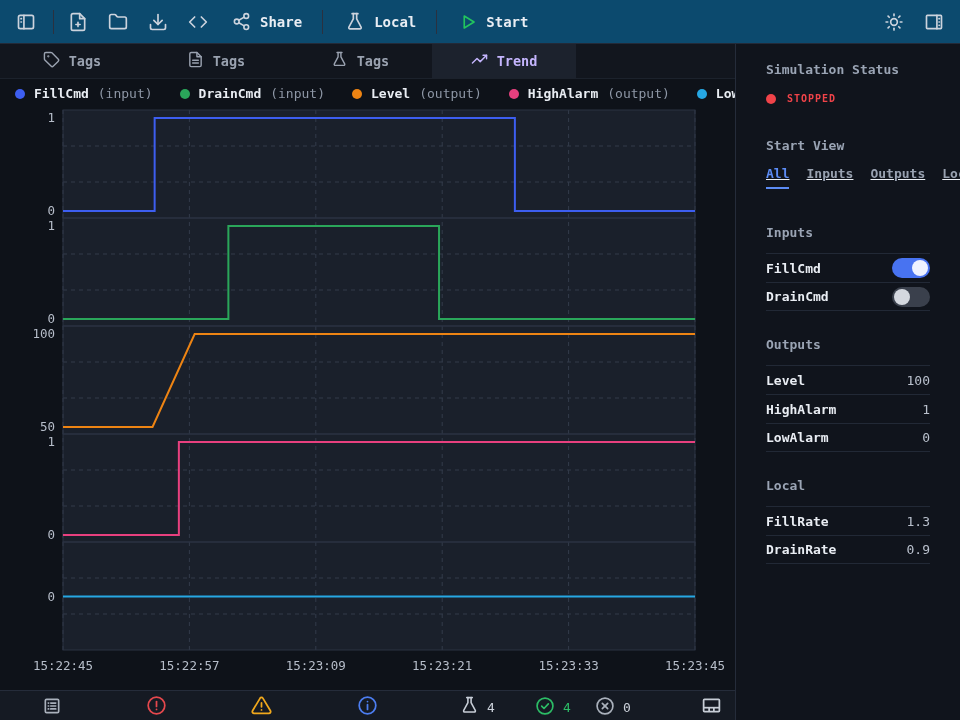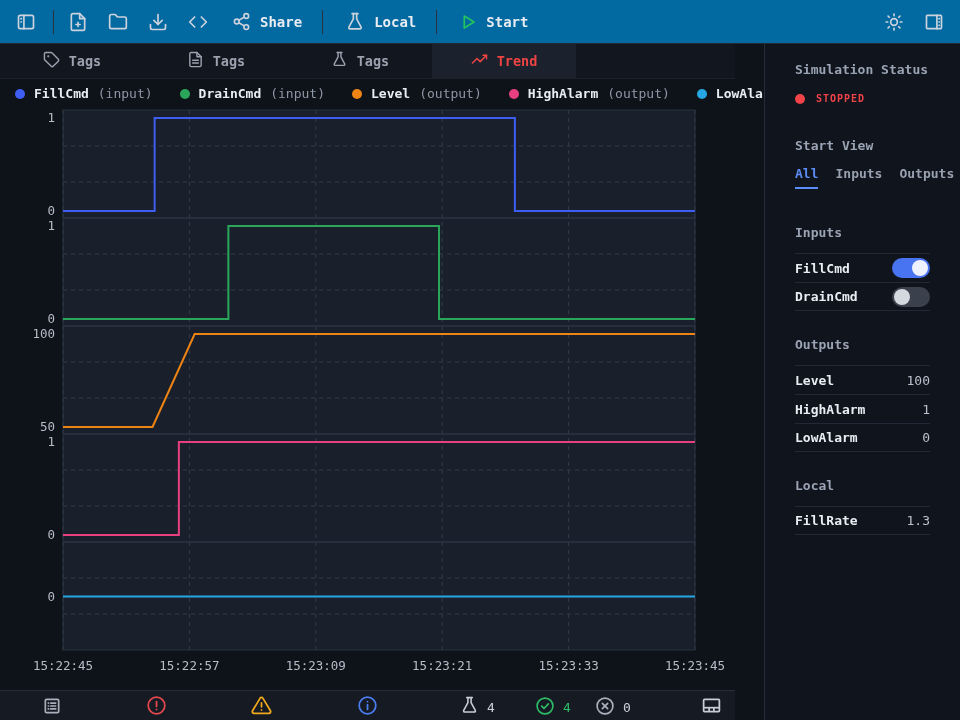--- a/index.html
+++ b/index.html
@@ -1,38 +1,38 @@
 <!DOCTYPE html>
 <html><head>
 <meta charset="utf-8">
 <style>
   * { margin:0; padding:0; box-sizing:border-box; }
   html,body { width:960px; height:720px; overflow:hidden; }
   body { background:#0e1219; font-family:"DejaVu Sans Mono", monospace; color:#e9edf3; }
   .app { width:960px; height:720px; display:flex; flex-direction:column; }
 
   
-  .toolbar { height:44px; flex:0 0 44px; background:#0369a1; border-bottom:1px solid #232a38;
+  .toolbar { height:44px; flex:0 0 44px; background:#0c4a6e; border-bottom:1px solid #232a38;
              display:flex; align-items:center; padding:16px 16px; }
   .tbtn { display:flex; align-items:center; gap:9px; color:#ccd3dd; cursor:pointer; }
   .tbtn svg { display:block; }
   .tbtn .tlabel { font-size:14px; font-weight:bold; color:#e9edf3; }
   .tsep { width:1px; height:24px; background:#2a3140; }
   .ml14{margin-left:14px}.ml17{margin-left:17px}.ml20{margin-left:20px}.ml22{margin-left:22px}.ml24{margin-left:24px}
   .toolbar-right { margin-left:auto; display:flex; align-items:center; gap:20px; }
 
   
-  .content-row { flex:1; display:flex; min-height:0;gap:29px; }
+  .content-row { flex:1; display:flex; min-height:0; }
   .main-col { width:735px; flex:0 0 735px; display:flex; flex-direction:column; min-height:0; }
 
   
   .tabbar { height:35px; flex:0 0 35px; background:#12161e; display:flex; border-bottom:1px solid #1c222c; }
   .tab { width:144px; display:flex; align-items:center; justify-content:center; gap:9px;
          font-size:13.5px; font-weight:bold; color:#9aa2b0; cursor:pointer; }
-  .tab.active { background:#1c222d; color:#ef4444; }
+  .tab.active { background:#1c222d; color:#c4b5fd; }
 
   
   .legend { height:29px; flex:0 0 29px; display:flex; align-items:center; padding-left:15px; gap:27px; }
   .legend-item { display:flex; align-items:center; gap:9px; cursor:pointer; }
   .legend-item svg { display:block; }
   .lg-name { font-size:13px; font-weight:bold; color:#e9edf3; }
   .lg-kind { font-size:13px; color:#8e97a6; }
 
   
   .chart-wrap { flex:1; position:relative; }
@@ -42,21 +42,21 @@
   .sb-item { position:absolute; top:0; height:33px; display:flex; align-items:center; gap:8px; cursor:pointer; }
   .sb-count { font-size:13px; color:#ccd2db; }
   .sb-count.green { color:#2cbd66; }
 
   
   .sidebar { flex:1; background:#10141c; border-left:1px solid #252c3a; padding:18px 30px; overflow:hidden; }
   .sb-heading { font-size:13px; font-weight:bold; color:#9aa4b4; }
   .status-row { margin-top:16px; display:flex; align-items:center; gap:11px; }
   .status-dot { width:10px; height:10px; border-radius:50%; background:#f04349; }
   .status-text { font-size:10px; font-weight:bold; color:#f04349; letter-spacing:1px; }
-  .view-tabs { margin-top:13px; display:flex; gap:17px; }
+  .view-tabs { margin-top:13px; display:flex; gap:17px;text-decoration:underline; }
   .vtab { font-size:13px; font-weight:bold; color:#98a1b0; padding-bottom:6px; cursor:pointer; }
   .vtab.active { color:#5c8cf5; border-bottom:2px solid #5c8cf5; }
   .mt34 { margin-top:34px; } .mt36 { margin-top:36px; } .mt26 { margin-top:26px; }
   .sb-rows { margin-top:13px; }
   .sb-row { height:29px; display:flex; align-items:center; justify-content:space-between;
             border-top:1px solid #222936; }
   .sb-rows .sb-row:last-child { border-bottom:1px solid #222936; }
   .sb-label { font-size:13px; font-weight:bold; color:#e9edf3; }
   .sb-value { font-size:13px; color:#b9c0cc; }
   .toggle { width:38px; height:20px; border-radius:10px; position:relative; cursor:pointer; }
@@ -436,16 +436,20 @@
           <span class="sb-value">0</span>
         </div>
       </div>
 
       <div class="sb-heading mt26">Local</div>
       <div class="sb-rows">
         <div class="sb-row">
           <span class="sb-label">FillRate</span>
           <span class="sb-value">1.3</span>
         </div>
+        <div class="sb-row">
+          <span class="sb-label">DrainRate</span>
+          <span class="sb-value">0.9</span>
+        </div>
       </div>
     </aside>
   </div>
 </div>
 
 </body></html>

